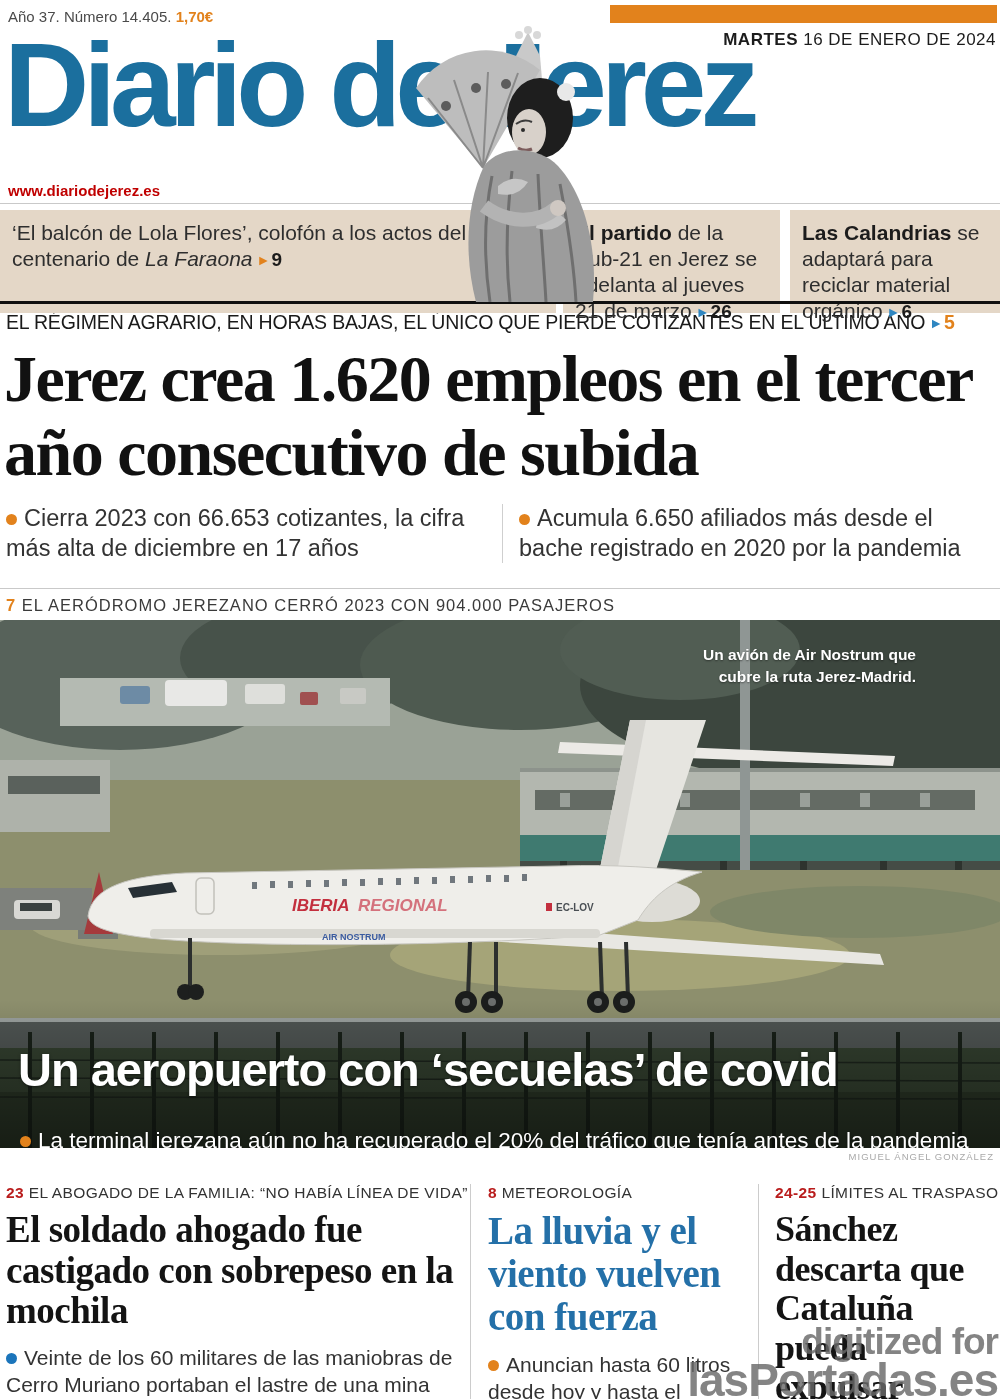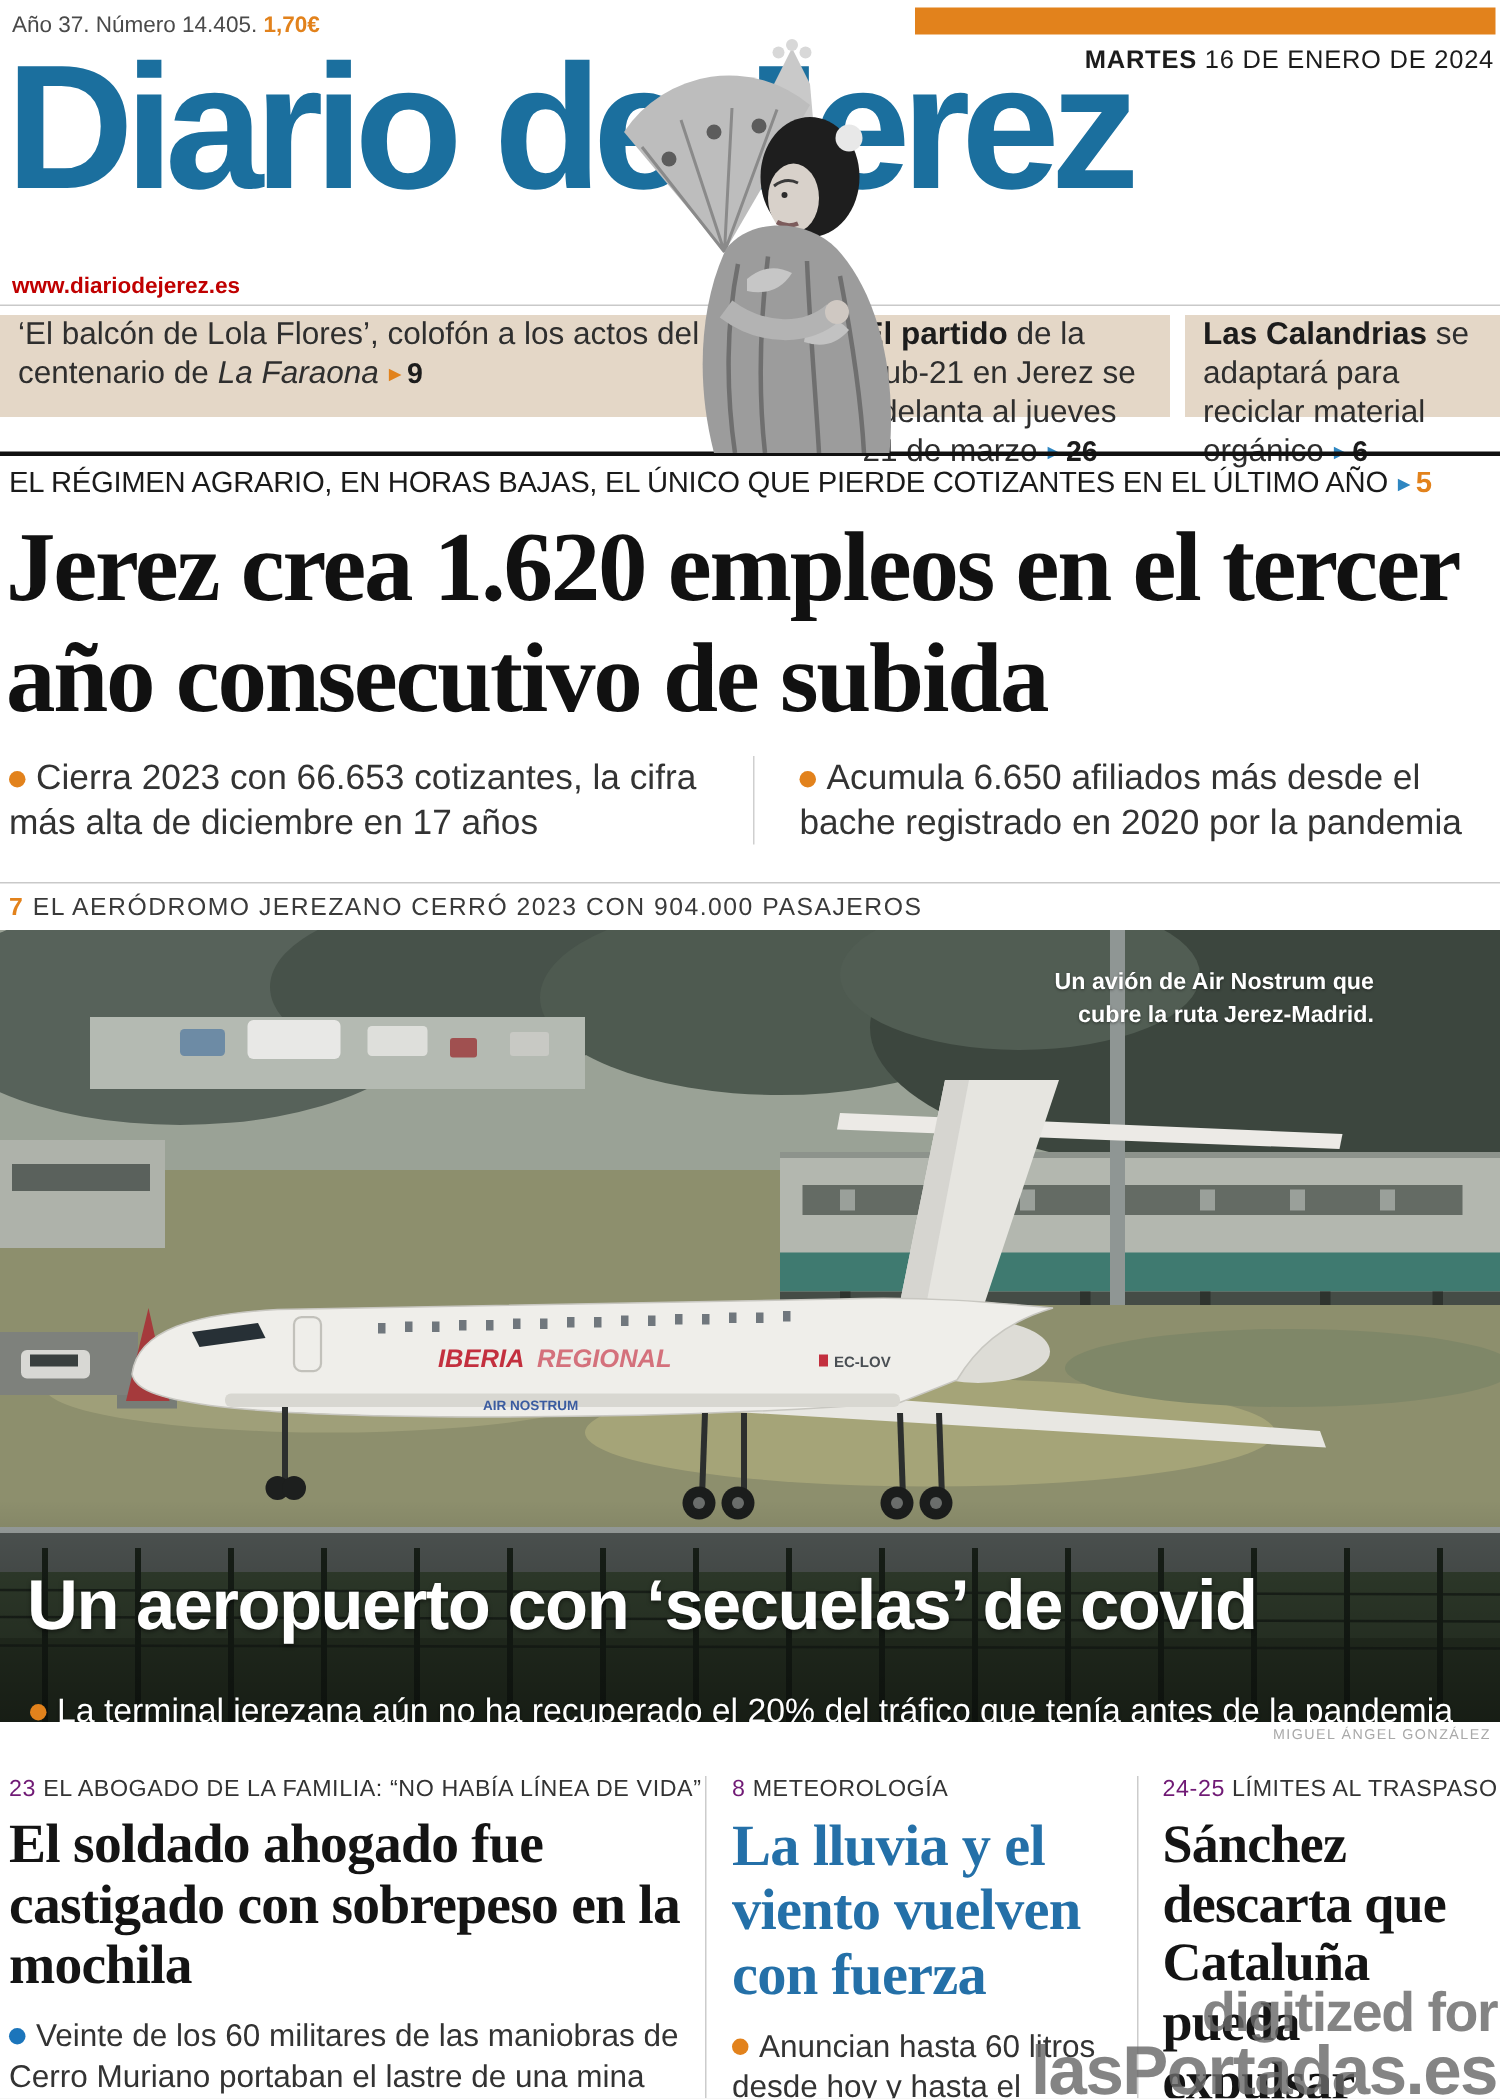--- a/index.html
+++ b/index.html
@@ -12,61 +12,61 @@
   .date-line{position:absolute;right:4px;top:30px;font-size:17px;color:#1c1c1c;letter-spacing:.5px;}
   .date-line .day{font-weight:bold;}
   
   .masthead{position:absolute;left:4px;top:26px;font-size:118px;font-weight:bold;
             color:#1b6f9e;letter-spacing:-6px;line-height:1;z-index:1;white-space:nowrap;}
   .site-url{position:absolute;left:8px;top:182px;font-size:15px;font-weight:bold;color:#c00000;z-index:4;}
   .thin-rule{position:absolute;left:0;right:0;height:1px;background:#c9c9c9;}
   
   .dancer{position:absolute;left:388px;top:26px;width:240px;height:276px;z-index:3;}
   
-  .teaser{position:absolute;top:210px;height:68px;background:#e4d7c7;box-sizing:border-box;
-          padding:0 12px;font-size:21px;line-height:1.24;color:#2e2e2e;z-index:2;}
+  .teaser{position:absolute;top:210px;height:103px;background:#e4d7c7;box-sizing:border-box;
+          padding:10px 12px;font-size:21px;line-height:1.24;color:#2e2e2e;z-index:2;}
   .teaser .lead{font-weight:bold;color:#1c1c1c;}
   .teaser .it{font-style:italic;}
   .pageno{font-weight:bold;color:#1c1c1c;font-size:19px;}
   .arr{display:inline-block;font-size:14px;vertical-align:1px;margin:0 1px 0 4px;}
   .arr-orange{color:#e2821c;}
   .arr-blue{color:#2e86c1;}
   .t1{left:0;width:556px;}
   .t2{left:563px;width:217px;}
   .t3{left:790px;width:210px;}
   .black-rule{position:absolute;left:0;right:0;top:301px;height:3px;background:#101010;z-index:2;}
   
   .kicker{position:absolute;left:6px;top:311px;font-size:19.5px;color:#1a1a1a;letter-spacing:-0.2px;white-space:nowrap;}
   .kicker .kpage{color:#e2821c;font-weight:bold;}
   .main-headline{position:absolute;left:4px;top:342px;width:996px;
                  font-family:"Liberation Serif",serif;font-weight:bold;font-size:66px;
                  line-height:1.12;letter-spacing:-1.5px;color:#111;}
   .lead-bullets{position:absolute;left:6px;top:504px;width:992px;display:flex;}
   .lead-bullets .cell{width:50%;box-sizing:border-box;font-size:23.5px;line-height:1.26;color:#333;}
-  .lead-bullets .cell+ .cell{border-left:1px solid #cfcfcf;padding-left:30px;}
+  .lead-bullets .cell+ .cell{border-left:1px solid #cfcfcf;padding-left:16px;}
   .dot{display:inline-block;width:11px;height:11px;border-radius:50%;margin-right:7px;vertical-align:1px;}
   .dot-orange{background:#e2821c;}
   .dot-blue{background:#1b75bb;}
   
   .section-line{position:absolute;left:6px;top:596px;font-size:16.5px;letter-spacing:1px;color:#3a3a3a;}
   .section-line .kpage{color:#e2821c;font-weight:bold;}
   .photo{position:absolute;left:0;top:620px;width:1000px;height:528px;overflow:hidden;background:#8d8f6d;}
   .photo svg{position:absolute;left:0;top:0;}
   .photo-caption{position:absolute;right:84px;top:24px;width:250px;text-align:right;
                  color:#fff;font-weight:bold;font-size:15.5px;line-height:1.45;
                  text-shadow:0 1px 2px rgba(0,0,0,.45);z-index:5;}
   .photo-headline{position:absolute;left:18px;top:422px;width:960px;color:#fff;font-weight:bold;
                   font-size:47px;letter-spacing:-1px;text-shadow:0 1px 3px rgba(0,0,0,.5);z-index:5;}
   .photo-bullet{position:absolute;left:20px;top:508px;width:960px;color:#fff;font-size:22.5px;
                 text-shadow:0 1px 2px rgba(0,0,0,.6);z-index:5;}
   .photo-credit{position:absolute;right:6px;top:1151px;font-size:9.5px;letter-spacing:1px;color:#a9a9a9;padding-left:24px;}
   
   .col{position:absolute;top:1184px;}
   .col .ckicker{font-size:15.5px;letter-spacing:.4px;color:#333;margin-bottom:8px;white-space:nowrap;}
-  .col .ckicker .kpage{color:#701a75;font-weight:normal;}
+  .col .ckicker .kpage{color:#b91c1c;font-weight:bold;}
   .col .chead{font-family:"Liberation Serif",serif;font-weight:bold;color:#141414;
               line-height:1.1;letter-spacing:-0.5px;}
   .col .cbullet{font-size:21px;line-height:1.3;color:#333;margin-top:12px;}
   .col1{left:6px;width:452px;}
   .col1 .chead{font-size:37px;}
   .col2{left:488px;width:258px;}
   .col2 .chead{font-size:39px;color:#2470a8;}
   .col3{left:775px;width:222px;}
   .col3 .chead{font-size:36px;}
   .vdiv{position:absolute;top:1184px;bottom:0;width:1px;background:#cccccc;}

